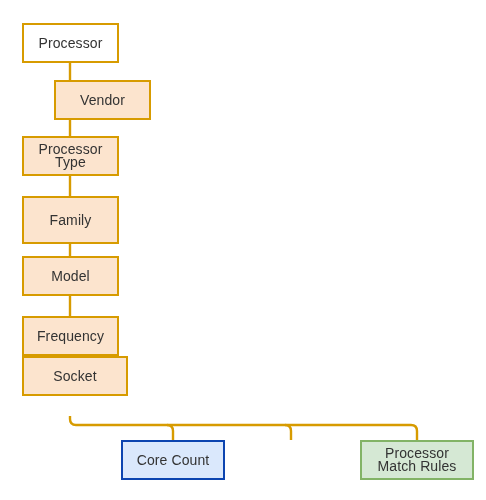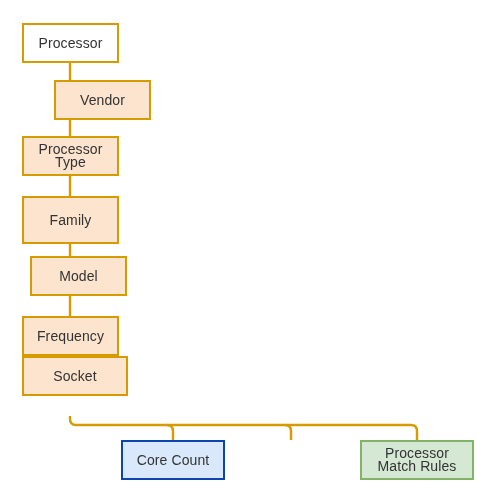--- a/index.html
+++ b/index.html
@@ -88,21 +88,21 @@
   </div>
 
   <div class="node node-orange" style="left:22px; top:136px; width:97px; height:40px;">
     <span>Processor<br>Type</span>
   </div>
 
   <div class="node node-orange" style="left:22px; top:196px; width:97px; height:48px;">
     <span>Family</span>
   </div>
 
-  <div class="node node-orange" style="left:22px; top:256px; width:97px; height:40px;margin-left:8px;">
+  <div class="node node-orange" style="left:22px; top:256px; width:97px; height:40px;">
     <span>Model</span>
   </div>
 
   <div class="node node-orange" style="left:22px; top:316px; width:97px; height:40px;">
     <span>Frequency</span>
   </div>
 
   <div class="node node-orange" style="left:22px; top:356px; width:106px; height:40px;">
     <span>Socket</span>
   </div>

